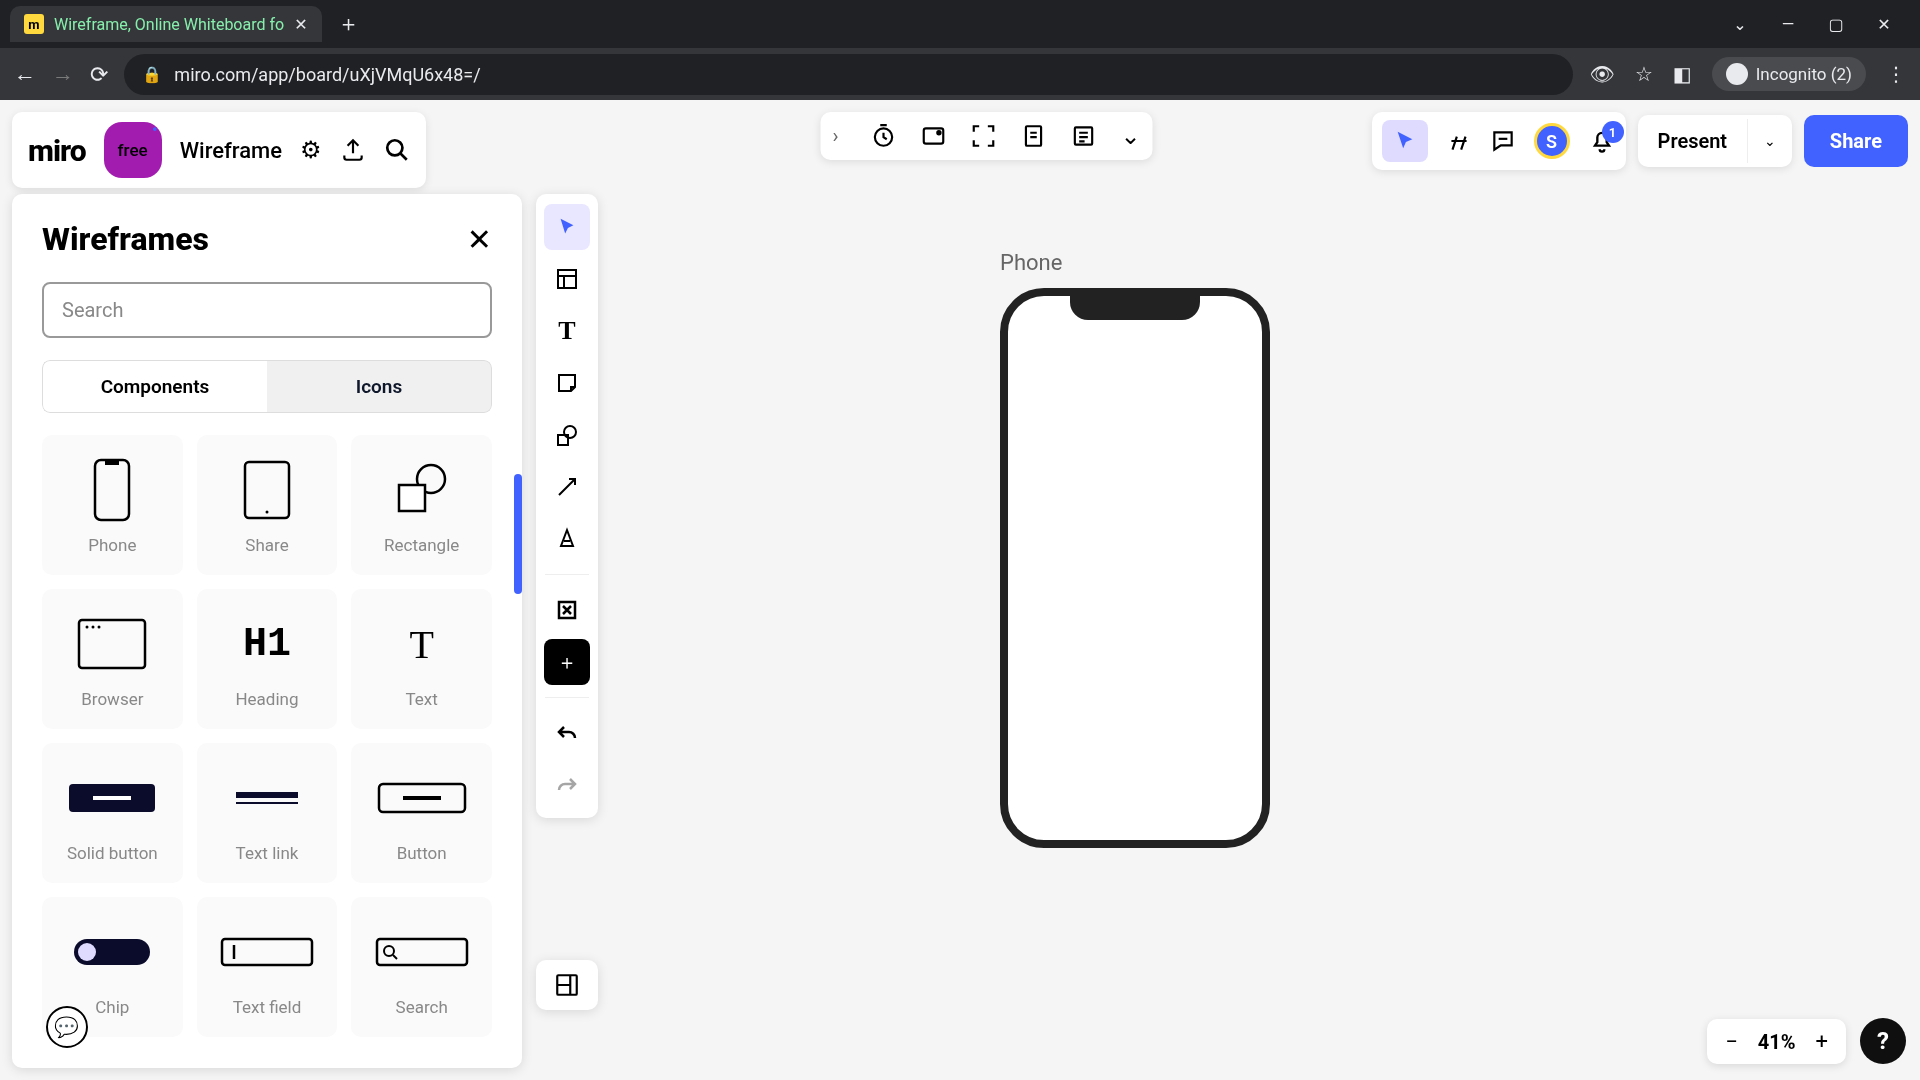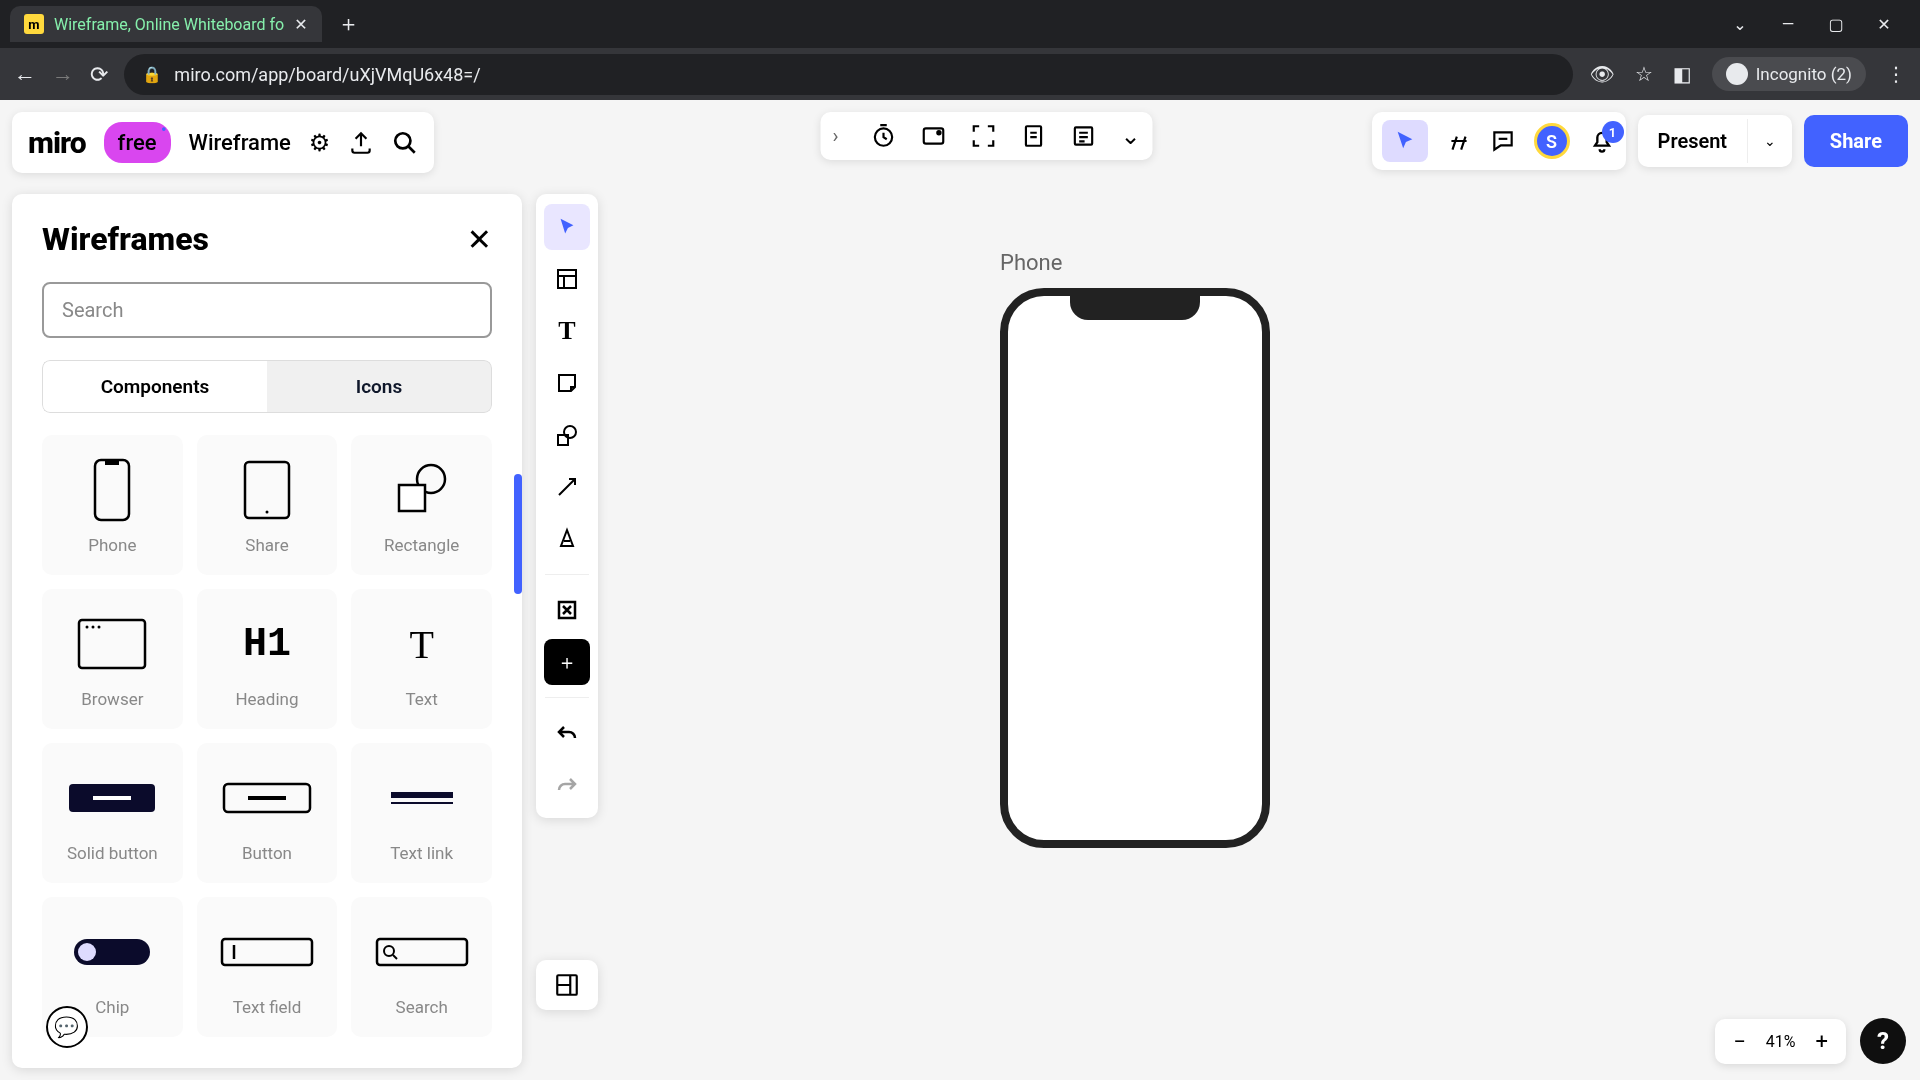--- a/index.html
+++ b/index.html
@@ -24,21 +24,21 @@
   .addr-right { display: flex; align-items: center; gap: 20px; color:#e8eaed; font-size:20px;}
   .incognito-chip { display:flex; align-items:center; gap:8px; background:#4a4b4f; border-radius:20px; padding:6px 14px; font-size:17px;}
   .incognito-icon { width:22px;height:22px;background:#e8eaed;border-radius:50%;position:relative;}
   
   
   .app { background: #f5f5f5; position: relative; height: calc(1080px - 100px); width:100%; }
   
   
   .header-card { position: absolute; top: 12px; left: 12px; background: #fff; border-radius: 10px; box-shadow: 0 2px 8px rgba(0,0,0,.1); display: flex; align-items: center; padding: 10px 16px; gap: 18px; }
   .logo { font-size: 30px; font-weight: 800; letter-spacing: -1px; }
-  .plan-chip { background: #d946ef; border-radius: 18px; padding: 8px 14px; font-size: 22px; font-weight:500; position:relative;}
+  .plan-chip { background: #a21caf; border-radius: 18px; padding: 18px 14px; font-size: 17px; font-weight:500; position:relative;}
   .plan-chip::after { content:"•"; color:#4262ff; position:absolute; top:-2px; right:4px; font-size:16px;}
   .board-name { font-size: 22px; font-weight:500;}
   .header-icon { font-size: 24px; }
   
   
   .top-center { position:absolute; top:12px; left:50%; transform:translateX(-42%); background:#fff; border-radius:10px; box-shadow:0 2px 8px rgba(0,0,0,.1); display:flex; align-items:center; padding:10px 12px; gap:24px;}
   .top-center .tc-icon { font-size:24px; }
   .expand-arrow { font-size:20px; color:#666; padding-right:8px;}
   
   
@@ -84,21 +84,21 @@
     background-size: 310px 310px;
     background-position: -26px -18px;
     z-index:-1;
   }
   .phone-label { position:absolute; top:150px; left:1000px; font-size:22px; color:#666;}
   .phone-frame { position:absolute; top:188px; left:1000px; width:270px; height:560px; background:#fff; border:8px solid #222; border-radius:44px;}
   .phone-notch { position:absolute; top:-2px; left:50%; transform:translateX(-50%); width:130px; height:26px; background:#222; border-radius:0 0 18px 18px;}
   
   
   .zoom-group { position:absolute; bottom:16px; right:74px; background:#fff; border-radius:10px; box-shadow:0 2px 8px rgba(0,0,0,.12); display:flex; align-items:center; gap:20px; padding:10px 18px; font-size:22px;}
-  .zoom-level { font-size:16px; font-weight:400;}
+  .zoom-level { font-size:20px; font-weight:700;}
   .help-btn { position:absolute; bottom:16px; right:14px; width:46px;height:46px;border-radius:50%;background:#0f0f0f;color:#fff;display:flex;align-items:center;justify-content:center;font-size:24px;font-weight:700;}
   
   svg { display:block; }
 </style>
 </head>
 <body>
 
 <div class="browser-chrome">
   <div class="tab-bar">
     <div class="tab">
@@ -293,35 +293,35 @@
         <div class="comp-ico">
             <svg width="90" height="36" viewBox="0 0 90 36">
               <rect x="2" y="4" width="86" height="28" rx="4" fill="#0b0b2b"></rect>
               <rect x="26" y="16" width="38" height="4" fill="#fff"></rect>
             </svg>
           </div>
         <span class="comp-label">Solid button</span>
       </div>
       <div class="comp">
         <div class="comp-ico">
+            <svg width="70" height="20" viewBox="0 0 70 20">
+              <rect x="4" y="4" width="62" height="6" fill="#0b0b2b"></rect>
+              <rect x="4" y="14" width="62" height="2" fill="#0b0b2b"></rect>
+            </svg>
+          </div>
+        <span class="comp-label">Text link</span>
+      </div>
+      <div class="comp">
+        <div class="comp-ico">
             <svg width="90" height="36" viewBox="0 0 90 36">
               <rect x="2" y="4" width="86" height="28" rx="4" fill="none" stroke="#000" stroke-width="2.5"></rect>
               <rect x="26" y="16" width="38" height="4" fill="#000"></rect>
             </svg>
           </div>
         <span class="comp-label">Button</span>
-      </div>
-      <div class="comp">
-        <div class="comp-ico">
-            <svg width="70" height="20" viewBox="0 0 70 20">
-              <rect x="4" y="4" width="62" height="6" fill="#0b0b2b"></rect>
-              <rect x="4" y="14" width="62" height="2" fill="#0b0b2b"></rect>
-            </svg>
-          </div>
-        <span class="comp-label">Text link</span>
       </div>
 
       <div class="comp">
         <div class="comp-ico">
             <svg width="80" height="30" viewBox="0 0 80 30">
               <rect x="2" y="2" width="76" height="26" rx="13" fill="#0b0b2b"></rect>
               <circle cx="15" cy="15" r="9" fill="#dedbff"></circle>
             </svg>
           </div>
         <span class="comp-label">Chip</span>

